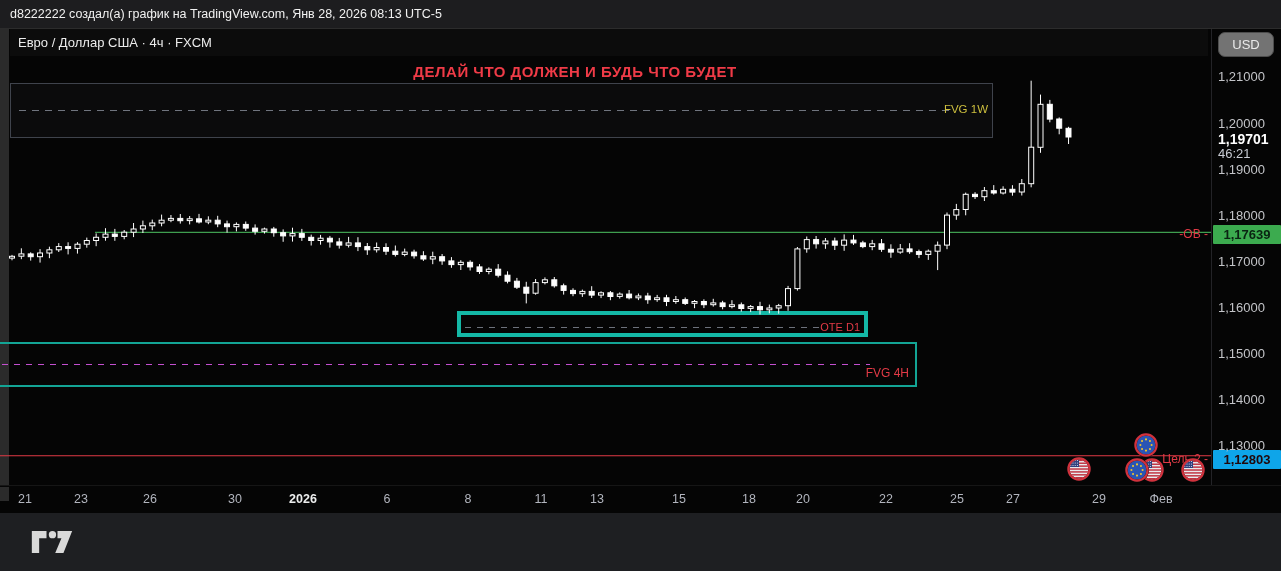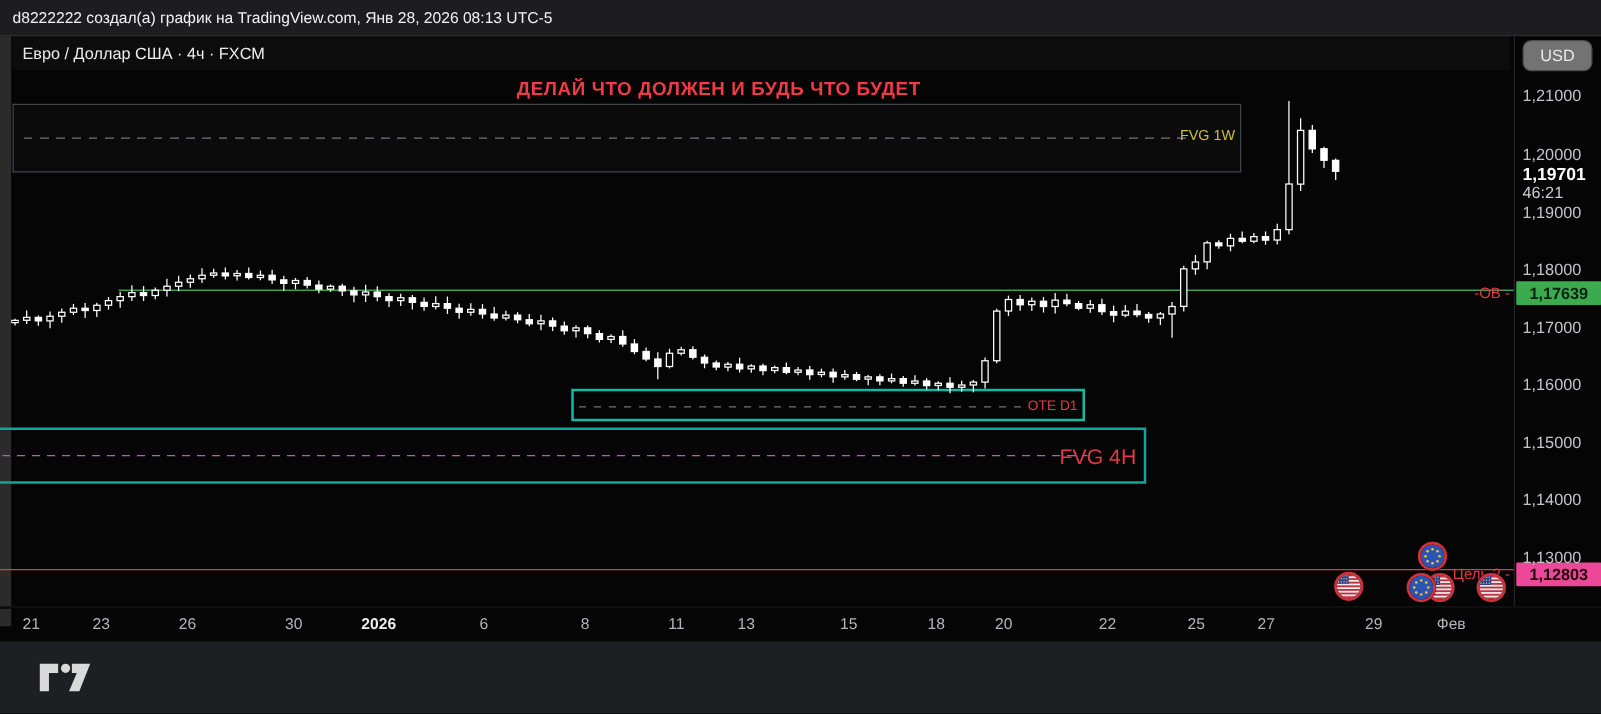--- a/index.html
+++ b/index.html
@@ -19,35 +19,35 @@
   .usd-button{position:absolute;left:1218px;top:3px;width:54px;height:23px;background:#737373;
         border:1px solid #4d4d4d;border-radius:7px;color:#e9e9e9;font-size:13px;
         display:flex;align-items:center;justify-content:center;cursor:pointer;}
   .quote{position:absolute;left:0;top:34px;width:1150px;text-align:center;color:#ef3b47;
         font-size:15px;font-weight:bold;letter-spacing:.5px;}
   .box{position:absolute;box-sizing:border-box;}
   .fvg1w-box{left:10px;top:54px;width:983px;height:55px;border:1px solid #3f434c;background:rgba(140,145,160,0.05);}
   .fvg1w-dash{position:absolute;left:8px;top:26px;width:930px;height:1px;
         background:repeating-linear-gradient(90deg,#70757f 0 7px,transparent 7px 13px);}
   .fvg1w-label{position:absolute;right:4px;top:19px;color:#cdbf3e;font-size:11.5px;}
-  .ote-box{left:457px;top:282px;width:411px;height:26px;border:2px solid #14b8a6;}
+  .ote-box{left:457px;top:282px;width:411px;height:26px;border:4px solid #14b8a6;}
   .ote-dash{position:absolute;left:4px;top:12px;width:356px;height:1px;
         background:repeating-linear-gradient(90deg,#6d727c 0 6px,transparent 6px 12px);}
   .ote-label{position:absolute;right:4px;top:6px;color:#e23a46;font-size:11px;}
   .fvg4h-box{left:-3px;top:313px;width:920px;height:45px;border:2px solid #13a595;}
   .fvg4h-dash{position:absolute;left:3px;top:20px;width:868px;height:1px;
         background:repeating-linear-gradient(90deg,#c44fd0 0 6px,transparent 6px 12px);}
-  .fvg4h-label{position:absolute;right:6px;top:12px;color:#e23a46;font-size:17px;text-align:center;}
+  .fvg4h-label{position:absolute;right:6px;top:22px;color:#e23a46;font-size:12px;text-align:center;}
   .chart-svg{position:absolute;left:0;top:0;}
   .ob-label{position:absolute;left:1146px;top:198px;width:62px;text-align:right;color:#e23a46;font-size:12px;}
   .target-label{position:absolute;left:1142px;top:423px;width:66px;text-align:right;color:#e23a46;font-size:12px;}
   .tag{position:absolute;left:1213px;width:68px;height:19px;font-size:13px;font-weight:bold;
         display:flex;align-items:center;justify-content:center;border-radius:1px;}
   .tag-green{top:196px;background:#3cab4f;color:#0a2312;}
-  .tag-red{top:421px;background:#ec4899;color:#20070a;}
+  .tag-red{top:421px;background:#0ea5e9;color:#20070a;}
   .cur-price{position:absolute;left:1218px;top:102px;color:#ffffff;font-size:14px;font-weight:bold;}
   .countdown{position:absolute;left:1218px;top:117px;color:#c9ccd4;font-size:13px;}
   .ytick{position:absolute;left:1218px;color:#c3c4c8;font-size:13px;height:14px;line-height:14px;}
   .vsep{position:absolute;left:1211px;top:0;width:1px;height:457px;background:#232327;}
   .time-axis{position:absolute;left:0;top:485px;width:1281px;height:40px;background:#050505;border-top:1px solid #161616;box-sizing:border-box;}
   .time-axis .strip{position:absolute;left:0;top:1px;width:9px;height:14px;background:#2b2b2b;}
   .xtick{position:absolute;top:6px;width:48px;margin-left:-24px;text-align:center;color:#b2b5be;font-size:12.5px;}
   .xtick.bold{color:#eceded;font-weight:bold;}
   .flags{position:absolute;left:0;top:0;width:1281px;height:457px;pointer-events:none;}
   .flags svg{position:absolute;pointer-events:auto;cursor:pointer;}

